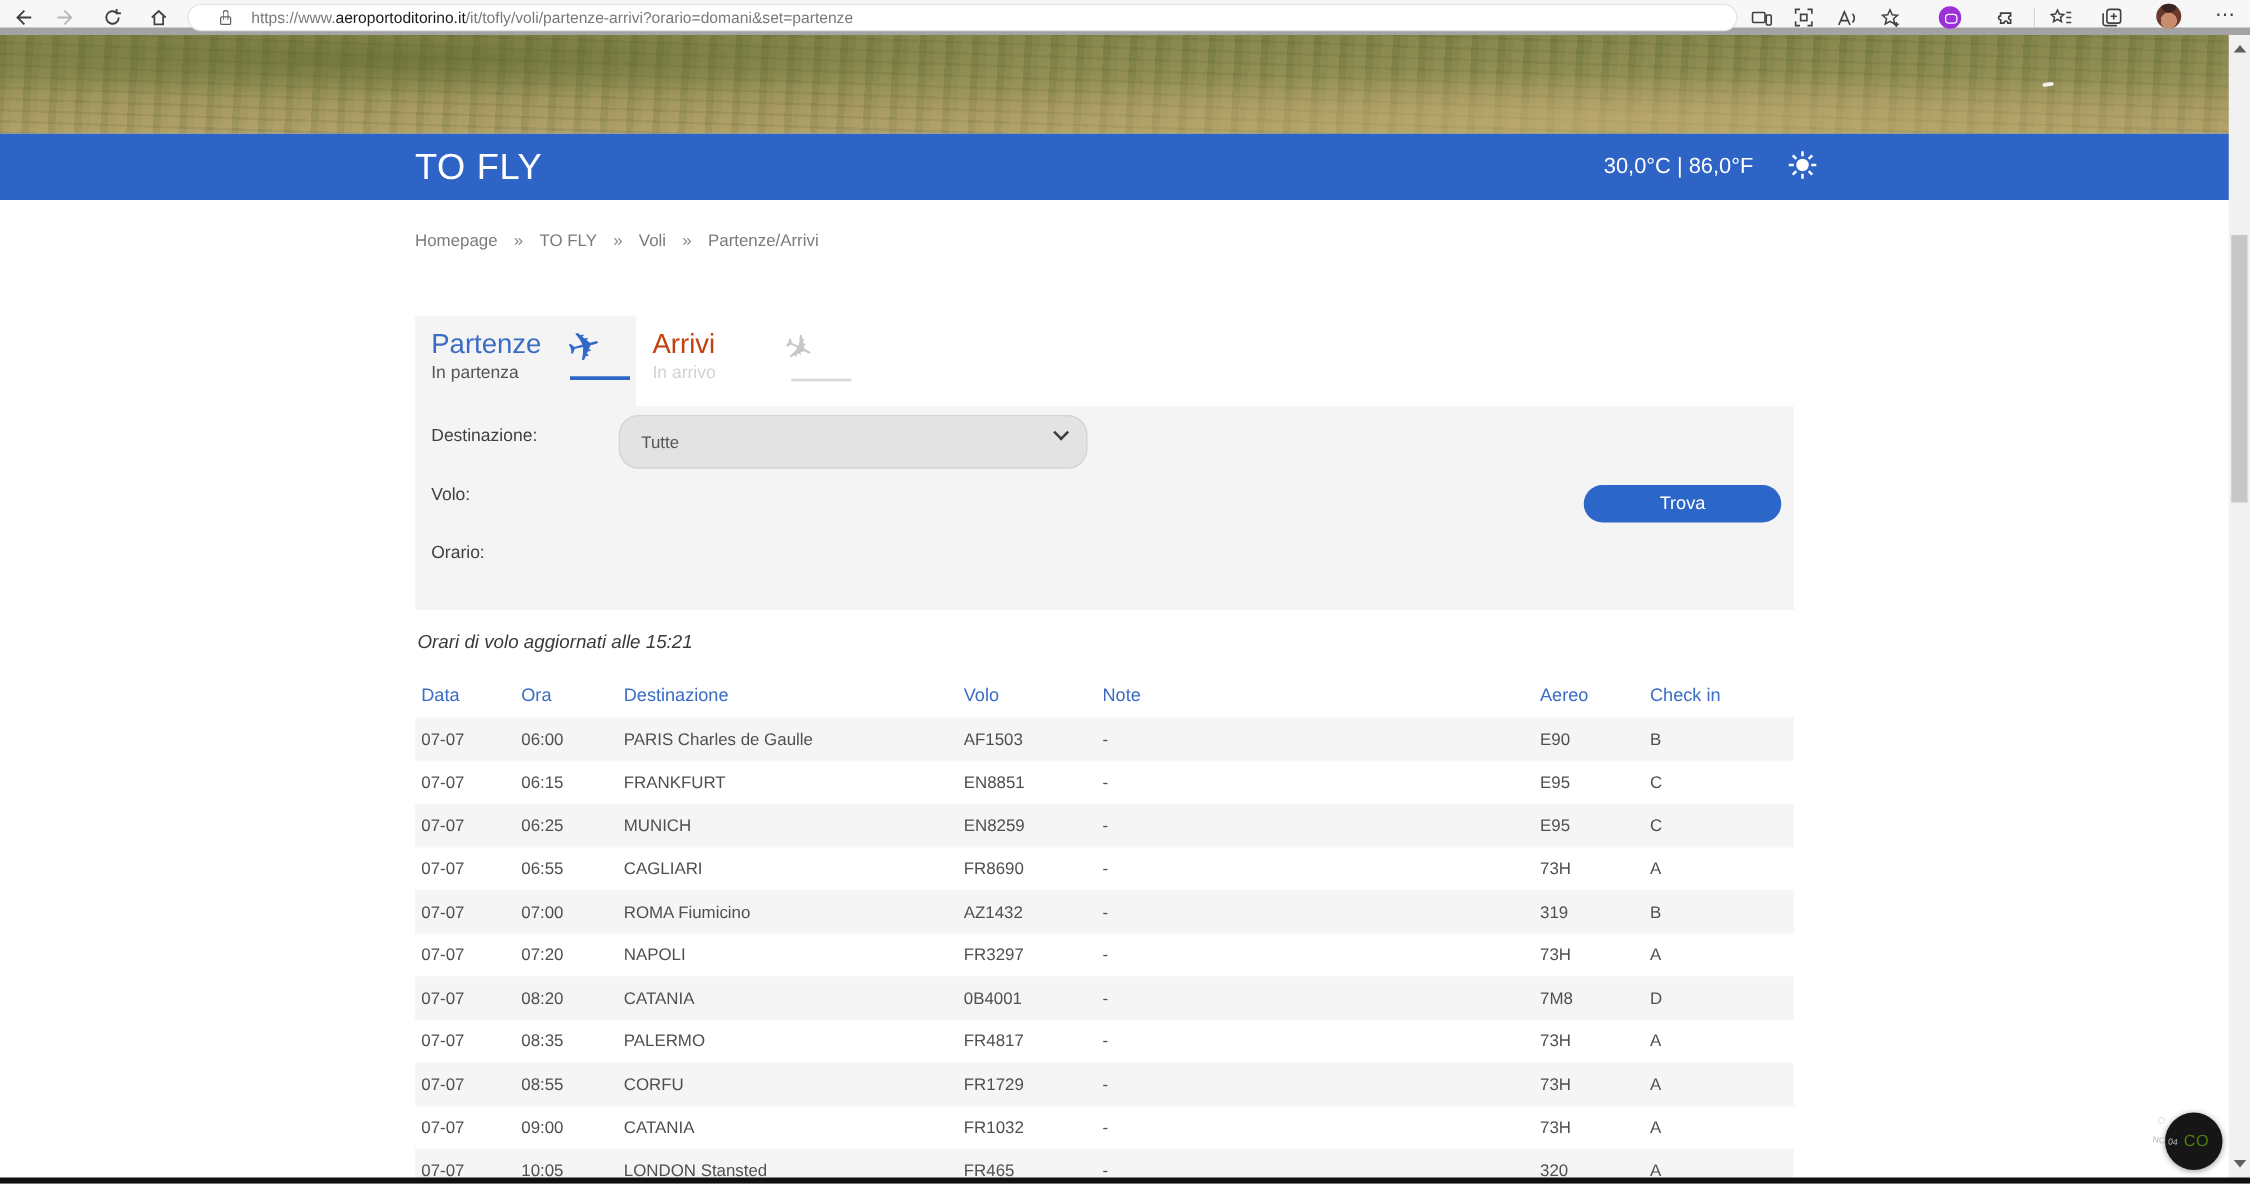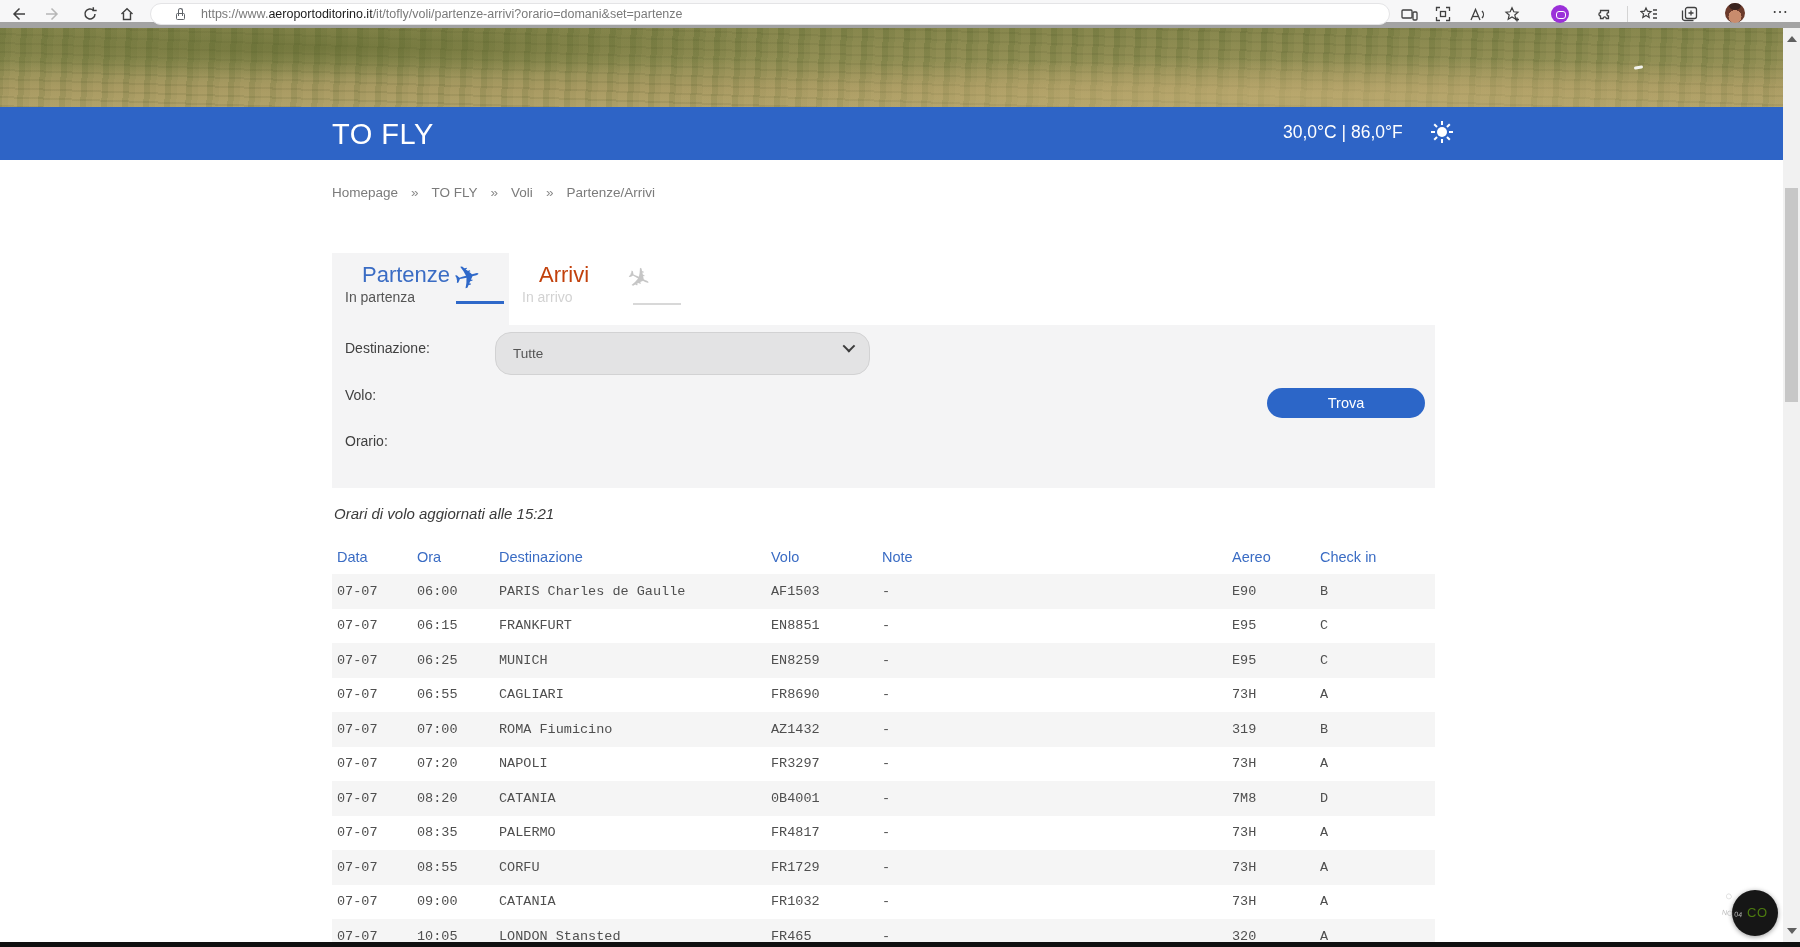--- a/index.html
+++ b/index.html
@@ -45,21 +45,21 @@
   .sun .ray:before, .sun .ray:after { content:""; position:absolute; left:0; width:2px; height:4px; background:#fff; }
   .sun .ray:before { top:0; } .sun .ray:after { bottom:0; }
 
   
   .breadcrumb { left:332px; top:185px; font-size:13.5px; color:#7b7b7b; display:flex; gap:13px; }
   .crumb { color:#7b7b7b; }
   .crumb-sep { color:#8a8a8a; }
 
   
   .tab-active { left:332px; top:253px; width:177px; height:72px; background:#f4f4f5; }
-  .tab-title { position:absolute; left:30px; top:9px; font-size:22px; color:#3a6cc4; }
+  .tab-title { position:absolute; left:13px; top:9px; font-size:22px; color:#3a6cc4; }
   .tab-sub { position:absolute; left:13px; top:36px; font-size:14px; color:#555; }
   .tab-inactive { left:509px; top:253px; width:180px; height:72px; background:#fff; }
   .tab-inactive .tab-title { color:#c2410c; }
   .tab-inactive .tab-sub { color:#d2d2d2; }
   .plane { position:absolute; font-size:32px; line-height:32px; }
   .plane-dep { left:122px; top:8px; color:#2e68c9; transform:rotate(-14deg); }
   .plane-arr { left:118px; top:10px; color:#c6c6c6; transform:rotate(26deg); font-size:28px; }
   .plane-line { position:absolute; left:124px; width:48px; height:3px; }
   .line-dep { top:48px; background:#2e68c9; }
   .line-arr { top:50px; background:#d8d8d8; height:2px; }
@@ -70,21 +70,21 @@
   .dropdown { position:absolute; left:163px; width:375px; height:43px; background:#e3e3e4; border:1px solid #d2d2d3; border-radius:16px; display:flex; align-items:center; }
   .dd-value { margin-left:17px; font-size:13.5px; color:#555; }
   .chev { position:absolute; right:17px; top:10px; width:9px; height:9px; border-right:2.4px solid #3c3c3c; border-bottom:2.4px solid #3c3c3c; transform:rotate(45deg) translateY(-2px); }
   .trova-btn { position:absolute; left:935px; top:63px; width:158px; height:30px; background:#2c66c8; border:none; border-radius:15px; color:#fff; font-size:14.5px; font-family:"Liberation Sans",sans-serif; display:flex; align-items:center; justify-content:center; }
 
   
   .updated { left:334px; top:505px; font-size:15px; font-style:italic; color:#3a3a3a; }
   .ftable { left:332px; top:540px; width:1103px; }
   .thead { display:grid; grid-template-columns:80px 82px 272px 111px 350px 88px 120px; height:34px; align-items:center; }
   .thead > div { padding-left:5px; font-size:14.5px; color:#3a6cc4; }
-  .trow { display:grid; grid-template-columns:80px 82px 272px 111px 350px 88px 120px; height:34.5px; align-items:center;font-family:Liberation Mono, monospace; }
+  .trow { display:grid; grid-template-columns:80px 82px 272px 111px 350px 88px 120px; height:34.5px; align-items:center; }
   .trow:nth-child(odd) { background:#f5f5f5; }
   .tcell { padding-left:5px; font-size:13.5px; color:#4f4f4f; }
 
   
   .scrollbar { left:1783px; top:28px; width:17px; height:919px; background:#f1f1f1; }
   .sb-thumb { position:absolute; left:2px; top:160px; width:13px; height:214px; background:#c7c7c7; }
   .sb-arrow { position:absolute; left:4px; width:0; height:0; border-left:5px solid transparent; border-right:5px solid transparent; }
   .sb-up { top:8px; border-bottom:6px solid #5f5f5f; }
   .sb-down { top:900px; border-top:6px solid #5f5f5f; }
 

